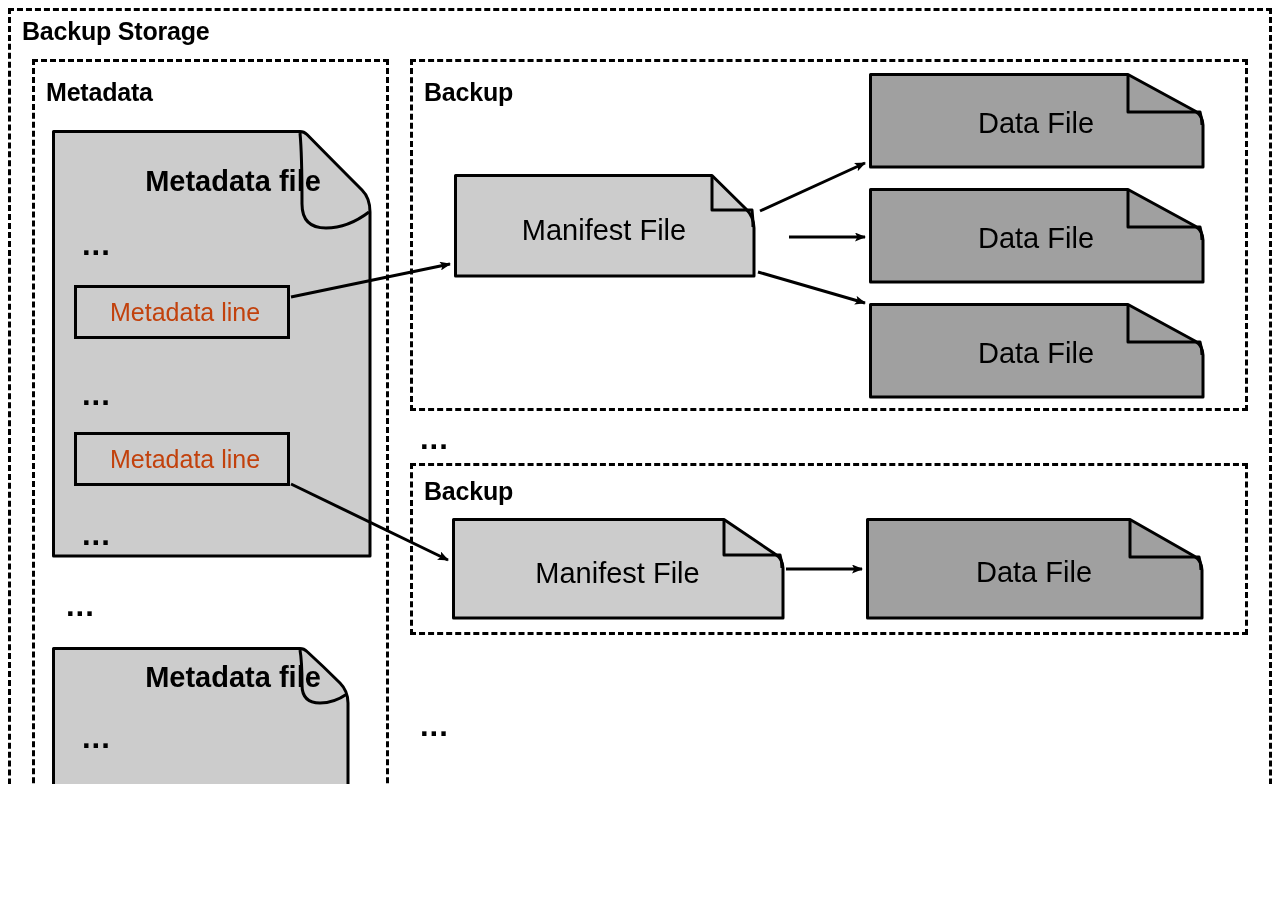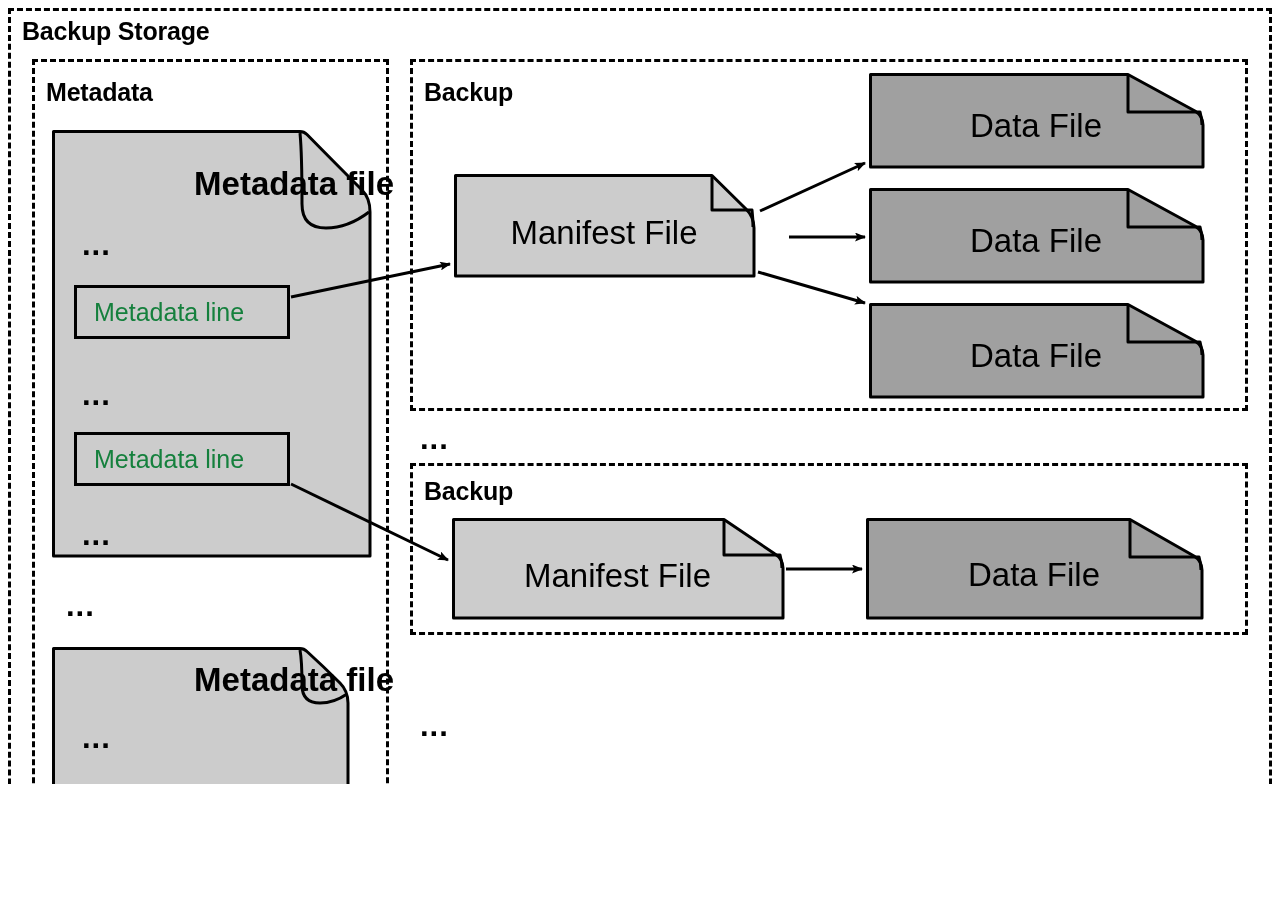--- a/index.html
+++ b/index.html
@@ -41,43 +41,44 @@
   .doc svg {
     position: absolute;
     left: 0;
     top: 0;
     overflow: visible;
   }
   .doc-label {
     position: absolute;
     width: 100%;
     text-align: center;
-    font-size: 33px;
+    font-size: 29px;
     color: #000000;
     white-space: nowrap;
   }
   .doc-label.bold-left {
     font-weight: bold;
-    text-align: right;
+    text-align: center;
   }
 
   
   .line-box {
     position: absolute;
     box-sizing: border-box;
     border: 3px solid #000000;
     background: transparent;
     display: flex;
     align-items: center;
   }
   .line-box span {
     font-size: 25px;
-    color: #15803d;
+    color: #c2410c;
     padding-left: 17px;
     white-space: nowrap;
+    margin-left: 16px;
   }
 
   
   .ellipsis {
     position: absolute;
     font-size: 31px;
     font-weight: bold;
     line-height: 1;
     color: #000000;
     letter-spacing: 1px;

